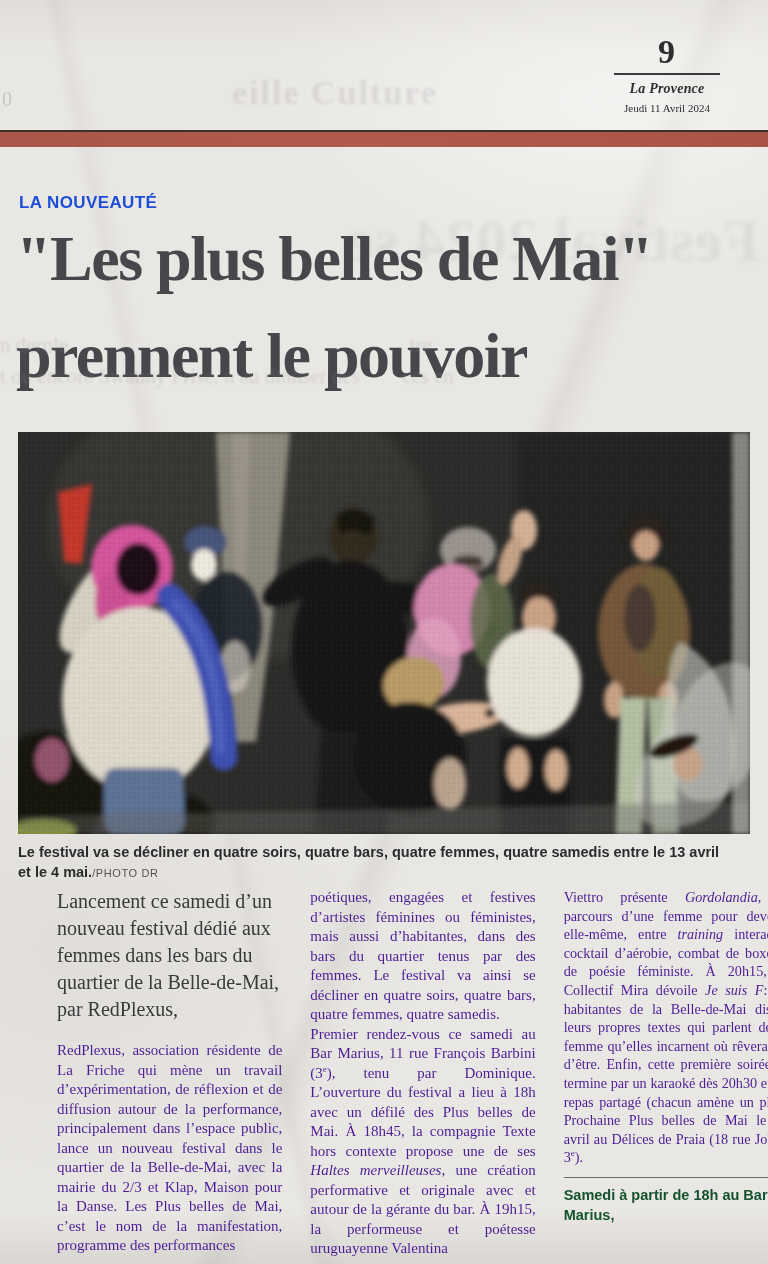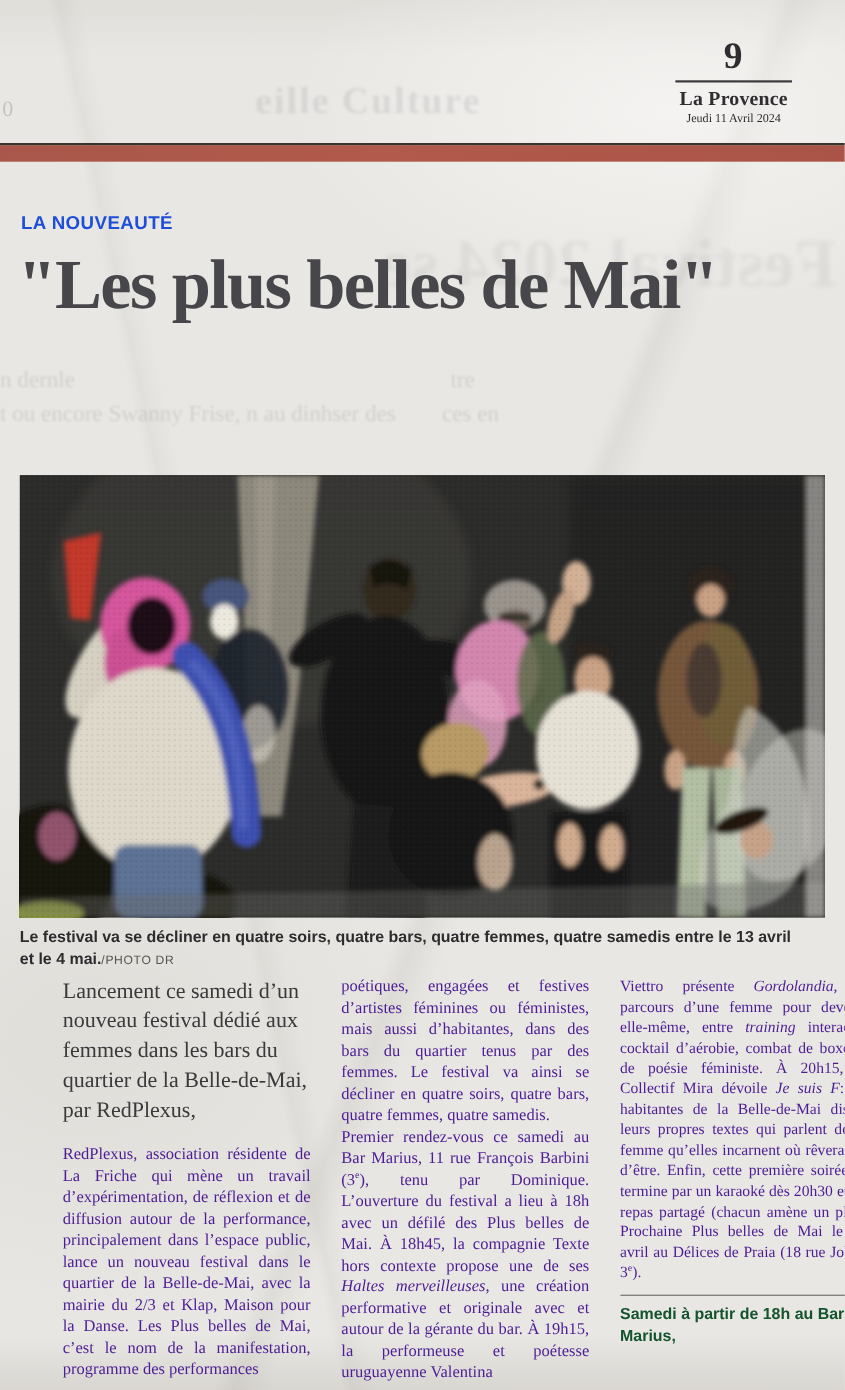--- a/index.html
+++ b/index.html
@@ -19,21 +19,21 @@
   
   .ghost-top{
     top:74px;left:232px;width:340px;
     font-weight:bold;font-size:34px;color:#a29fa6;opacity:.26;
     filter:blur(1.4px);letter-spacing:2px;
   }
   .ghost-zero{top:88px;left:2px;font-size:20px;color:#8f8c92;opacity:.4;filter:blur(.6px);}
   .masthead{top:34px;right:38px;width:126px;text-align:center;color:#2e2d2f;}
   .masthead .pagenum{font-size:34px;font-weight:bold;line-height:36px;letter-spacing:1px;}
   .masthead .rule{height:2px;background:#3a3a3c;margin:3px 10px 4px 10px;}
-  .masthead .brand{font-size:18px;font-weight:bold;letter-spacing:.2px;line-height:20px;}
+  .masthead .brand{font-size:14px;font-weight:bold;letter-spacing:.2px;line-height:20px;font-style:italic;}
   .masthead .date{font-size:11px;line-height:18px;white-space:nowrap;}
   .redbar{top:130px;left:0;width:768px;height:17px;
     background:linear-gradient(90deg,#a8574a,#b25a4b 45%,#aa5448);
     border-top:2px solid #3a322b;box-sizing:border-box;}
   
   .kicker{top:193px;left:19px;
     font-family:"Liberation Sans","DejaVu Sans",sans-serif;
     font-weight:bold;font-size:17px;letter-spacing:.4px;color:#1d4ed8;}
   .ghost-headline{
     top:205px;left:60px;width:700px;text-align:left;
@@ -80,20 +80,21 @@
   <div class="brand">La Provence</div>
   <div class="date">Jeudi 11 Avril 2024</div>
 </div>
 
 <div class="abs redbar"></div>
 
 <div class="abs kicker">LA NOUVEAUTÉ</div>
 <div class="abs ghost-headline">Festival 2024 se</div>
 <h1 class="abs headline" style="margin:0">
   <span class="hl-line">"Les plus belles de Mai"</span>
+  <span class="hl-line">prennent le pouvoir</span>
 </h1>
 <div class="abs ghost-lines">
   <span>n dernle                                                                 tre</span>
   <span>t ou encore Swanny Frise, n au dinhser des        ces en</span>
 </div>
 
 <div class="abs photo">
   <svg width="732" height="402" viewBox="0 0 732 402" xmlns="http://www.w3.org/2000/svg">
     <defs>
       <filter id="soft" x="-20%" y="-20%" width="140%" height="140%">

